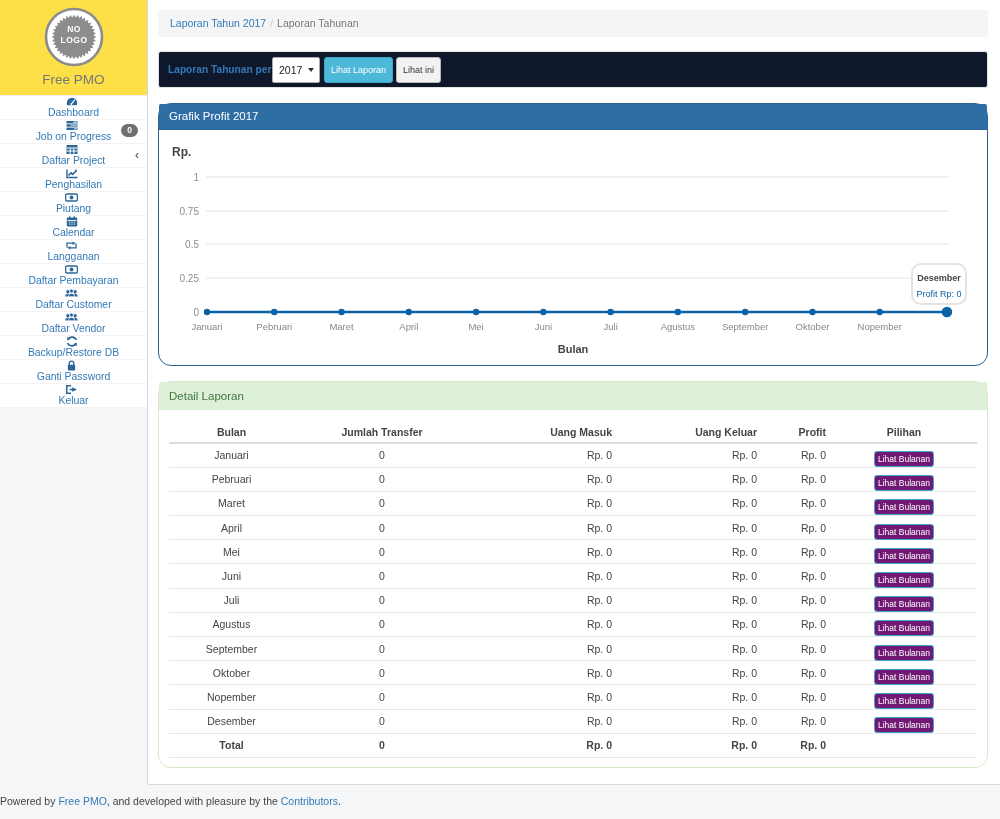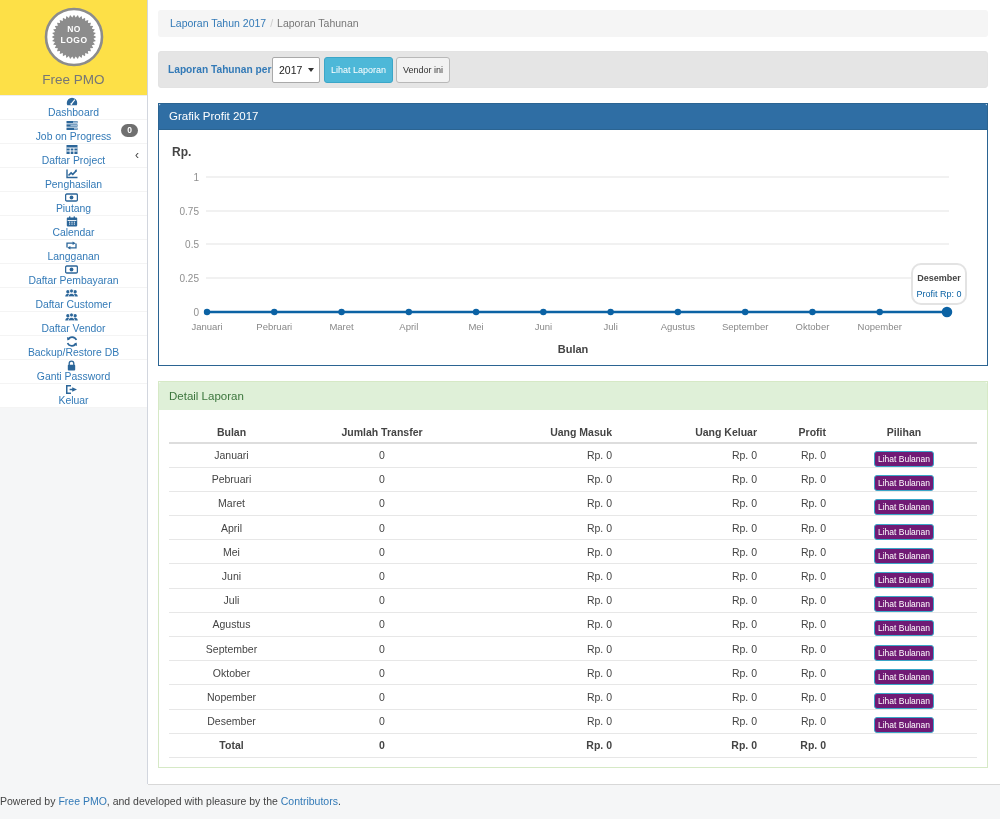--- a/index.html
+++ b/index.html
@@ -15,29 +15,29 @@
 .menu li { background:#fff; border-bottom:1px solid #f4f4f4; position:relative; }
 .menu li a { display:flex; align-items:center; height:23px; padding:0 6px; color:#337ab7; font-size:10.4px;flex-direction:column; }
 .menu li a svg { flex:0 0 auto; margin-right:4px; }
 .badge0 { position:absolute; right:9px; top:4px; background:#6f6f6f; color:#fff; border-radius:8px; font-size:8.5px; font-weight:bold; padding:2px 6px; line-height:1; }
 .chev { position:absolute; right:8px; top:4px; color:#444; font-size:12px; }
 
 .wrap { margin-left:148px; padding:10px 12px 16px 10px; }
 .breadcrumb { background:#f5f5f5; border-radius:3px; height:27px; line-height:15px; padding:6px 12px; font-size:10.5px; color:#777; margin-bottom:14px; }
 .breadcrumb a { color:#337ab7; }
 .breadcrumb .sep { color:#ccc; padding:0 4px; }
-.well { background:#e5e5e5; border:1px solid #e3e3e3; border-radius:3px; height:37px; padding:0 9px; margin-bottom:15px; display:flex; align-items:center; }
+.well { background:#0f172a; border:1px solid #e3e3e3; border-radius:3px; height:37px; padding:0 9px; margin-bottom:15px; display:flex; align-items:center; }
 .well .ttl { color:#337ab7; font-weight:bold; font-size:10.2px; width:104px; flex:0 0 auto; white-space:nowrap; }
 .selbox { width:48px; height:26px; background:#fff; border:1px solid #a9a9a9; border-radius:2px; font-size:10.5px; color:#222; display:flex; align-items:center; padding:0 6px; position:relative; margin-right:4px; }
 .selbox .arr { position:absolute; right:5px; top:10px; width:0; height:0; border-left:3px solid transparent; border-right:3px solid transparent; border-top:4px solid #333; }
 .btn { display:inline-block; border-radius:3px; font-size:9px; padding:0 6px; height:26px; line-height:24px; text-align:center; }
 .btn-info { background:#4db8d8; border:1px solid #3ba6c8; color:#fff; margin-right:3px; }
 .btn-default { background:#f2f2f2; border:1px solid #b8b8b8; color:#333; }
 
-.panel { border-radius:0; margin-bottom:15px; background:#fff; }
+.panel { border-radius:13px; margin-bottom:15px; background:#fff; }
 .panel-primary { border:1px solid #2b6492; }
 .panel-primary .phead { background:#2f6ea4; color:#fff; height:26px; line-height:25px; padding:0 10px; font-size:11.5px; border-radius:2px 2px 0 0; border-bottom:1px solid #2b6492; }
 .chart-body { position:relative; height:235px; }
 
 .panel-success { border:1px solid #d6e9c6; }
 .panel-success .phead { background:#dff0d8; color:#3c763d; height:28px; line-height:28px; padding:0 10px; font-size:11.5px; border-radius:2px 2px 0 0; }
 .pbody { padding:11px 10px 9px; }
 table.rpt { width:100%; border-collapse:collapse; font-size:10.5px; color:#444; }
 table.rpt th { font-weight:bold; border-bottom:2px solid #ddd; padding:0 5px; height:22px; }
 table.rpt td { border-top:1px solid #e7e7e7; padding:0 5px; height:24.2px; }
@@ -232,21 +232,21 @@
     </ul>
 </div>
 
 <div class="wrap">
   <div class="breadcrumb"><a href="#">Laporan Tahun 2017</a><span class="sep">/</span>Laporan Tahunan</div>
 
   <div class="well">
     <span class="ttl">Laporan Tahunan per</span>
     <span class="selbox">2017<span class="arr"></span></span>
     <span class="btn btn-info">Lihat Laporan</span>
-    <span class="btn btn-default">Vendor ini</span>
+    <span class="btn btn-default">Lihat ini</span>
   </div>
 
   <div class="panel panel-primary">
     <div class="phead">Grafik Profit 2017</div>
     <div class="chart-body" id="chart">
         <svg class="abs" style="left:0;top:0" width="828" height="237">
           <line x1="47" y1="47" x2="790" y2="47" stroke="#e3e3e3" stroke-width="1"></line>
           <line x1="47" y1="81" x2="790" y2="81" stroke="#e3e3e3" stroke-width="1"></line>
           <line x1="47" y1="114" x2="790" y2="114" stroke="#e3e3e3" stroke-width="1"></line>
           <line x1="47" y1="148" x2="790" y2="148" stroke="#e3e3e3" stroke-width="1"></line>

